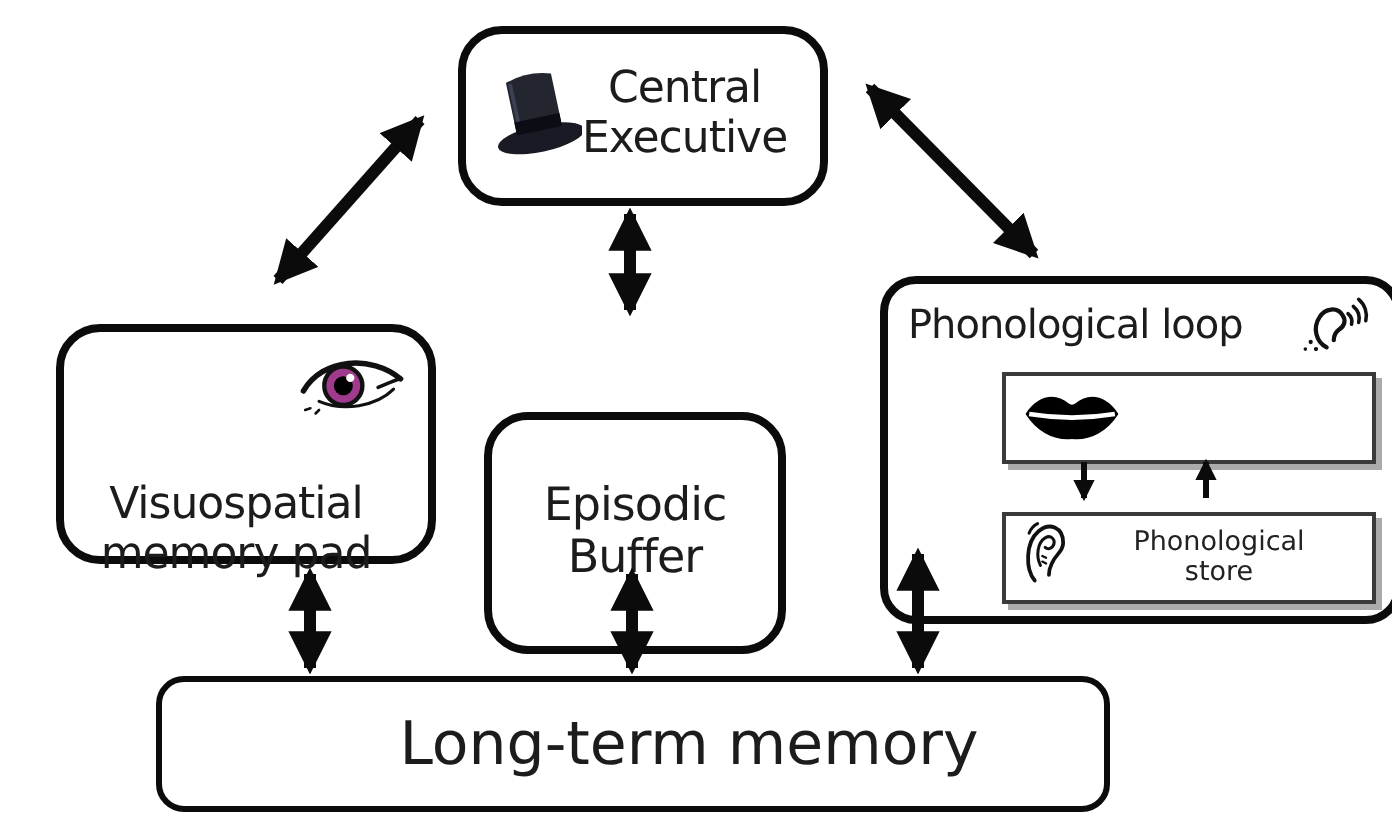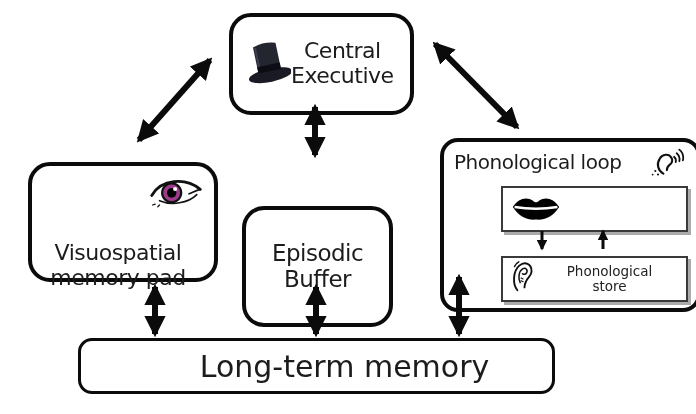--- a/index.html
+++ b/index.html
@@ -8,21 +8,21 @@
     font-family:"DejaVu Sans", sans-serif; overflow:hidden;
   }
   .box {
     position:absolute; background:#ffffff; box-sizing:border-box;
     border:4px solid #0b0b0b; border-radius:22px;
   }
   .hand { color:#1c1c1c; letter-spacing:-0.5px; }
   .two-line { text-align:center; line-height:1.12; }
 
   
-  #ce { left:229px; top:13px; width:185px; height:102px; display:flex; align-items:center; padding:0 20px 0 12px; }
+  #ce { left:229px; top:13px; width:185px; height:90px; display:flex; align-items:center; padding:0 20px 0 12px; }
   #ce .txt { flex:1; font-size:22px; }
   
   #vs { left:28px; top:162px; width:190px; height:120px; }
   #vs .txt { position:absolute; left:0; right:10px; top:42px; font-size:22px;margin-top:33px; }
   #vs .eye { position:absolute; right:12px; top:10px; }
   
   #eb { left:242px; top:162px; width:151px; height:121px; display:flex; align-items:center; justify-content:center;margin-top:44px; }
   #eb .txt { font-size:23px; }
   
   #pl { left:440px; top:138px; width:261px; height:174px; border-radius:18px; }
@@ -30,21 +30,21 @@
   #pl .ear-waves { position:absolute; right:12px; top:5px; }
   .subbox {
     position:absolute; box-sizing:border-box; background:#ffffff;
     border:2px solid #3a3a3a; box-shadow:3px 3px 0 #ababab;
     display:flex; align-items:center; padding:2px 4px 2px 8px;
   }
   #acs { left:57px; top:44px; width:187px; height:46px; }
   #ps  { left:57px; top:114px; width:187px; height:46px; }
   .subbox .txt { flex:1; text-align:center; font-size:13.5px; line-height:1.12; color:#222; }
   
-  #ltm { left:78px; top:338px; width:477px; height:56px; border-width:3px; border-radius:14px;
+  #ltm { left:78px; top:338px; width:477px; height:68px; border-width:3px; border-radius:14px;
          display:flex; align-items:center; justify-content:center; padding-left:56px; }
   #ltm .txt { font-size:30px; letter-spacing:0px; }
 
   #arrow-layer { position:absolute; left:0; top:0; z-index:6; pointer-events:none; }
   .icon { display:block; }
 </style>
 </head>
 <body>
 
 <div class="canvas">

